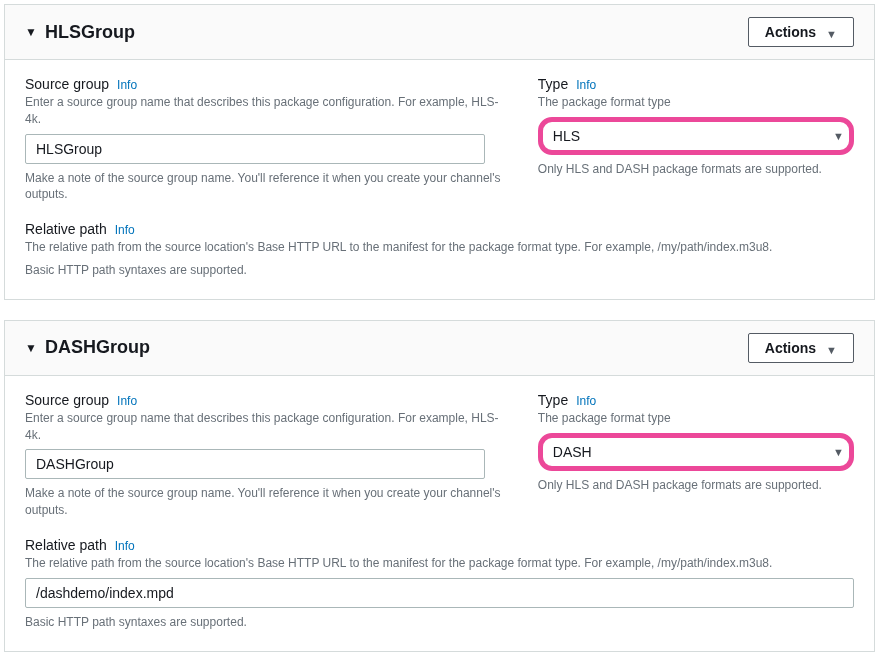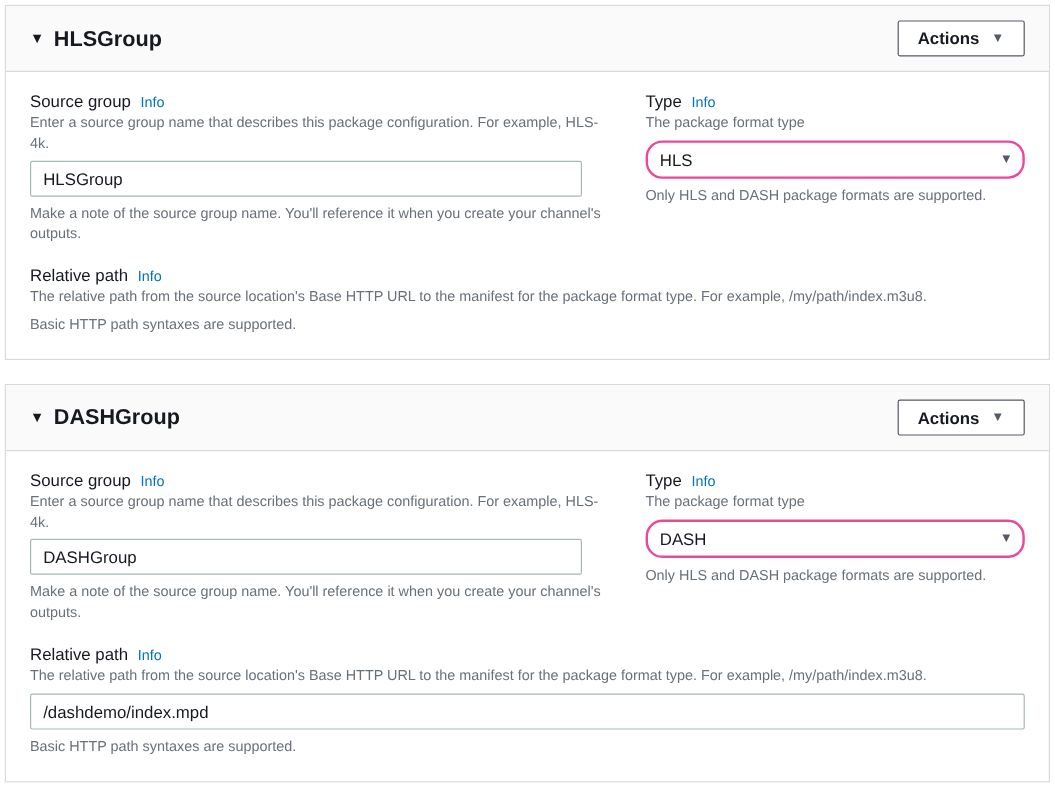--- a/index.html
+++ b/index.html
@@ -45,21 +45,21 @@
     .actions-btn {
       background: #ffffff;
       border: 1px solid #545b64;
       border-radius: 2px;
       padding: 6px 16px;
       font-size: 14px;
       color: #16191f;
       font-weight: 700;
       cursor: pointer;
       display: inline-flex;
-      align-items: center;
+      align-items: flex-end;
       gap: 10px;
     }
     .actions-btn .caret {
       font-size: 11px;
       color: #545b64;
     }
     .panel-body {
       padding: 16px 20px 20px 20px;
     }
     .row {
@@ -116,21 +116,21 @@
       font-family: inherit;
     }
     .select-wrap {
       position: relative;
       width: 100%;
     }
     .select {
       width: 100%;
       padding: 6px 30px 6px 10px;
       font-size: 14px;
-      border: 2px solid #ec4899;
+      border: 5px solid #ec4899;
       border-radius: 14px;
       color: #16191f;
       background: #ffffff;
       appearance: none;
       cursor: pointer;
       font-family: inherit;
     }
     .select-caret {
       position: absolute;
       right: 10px;

